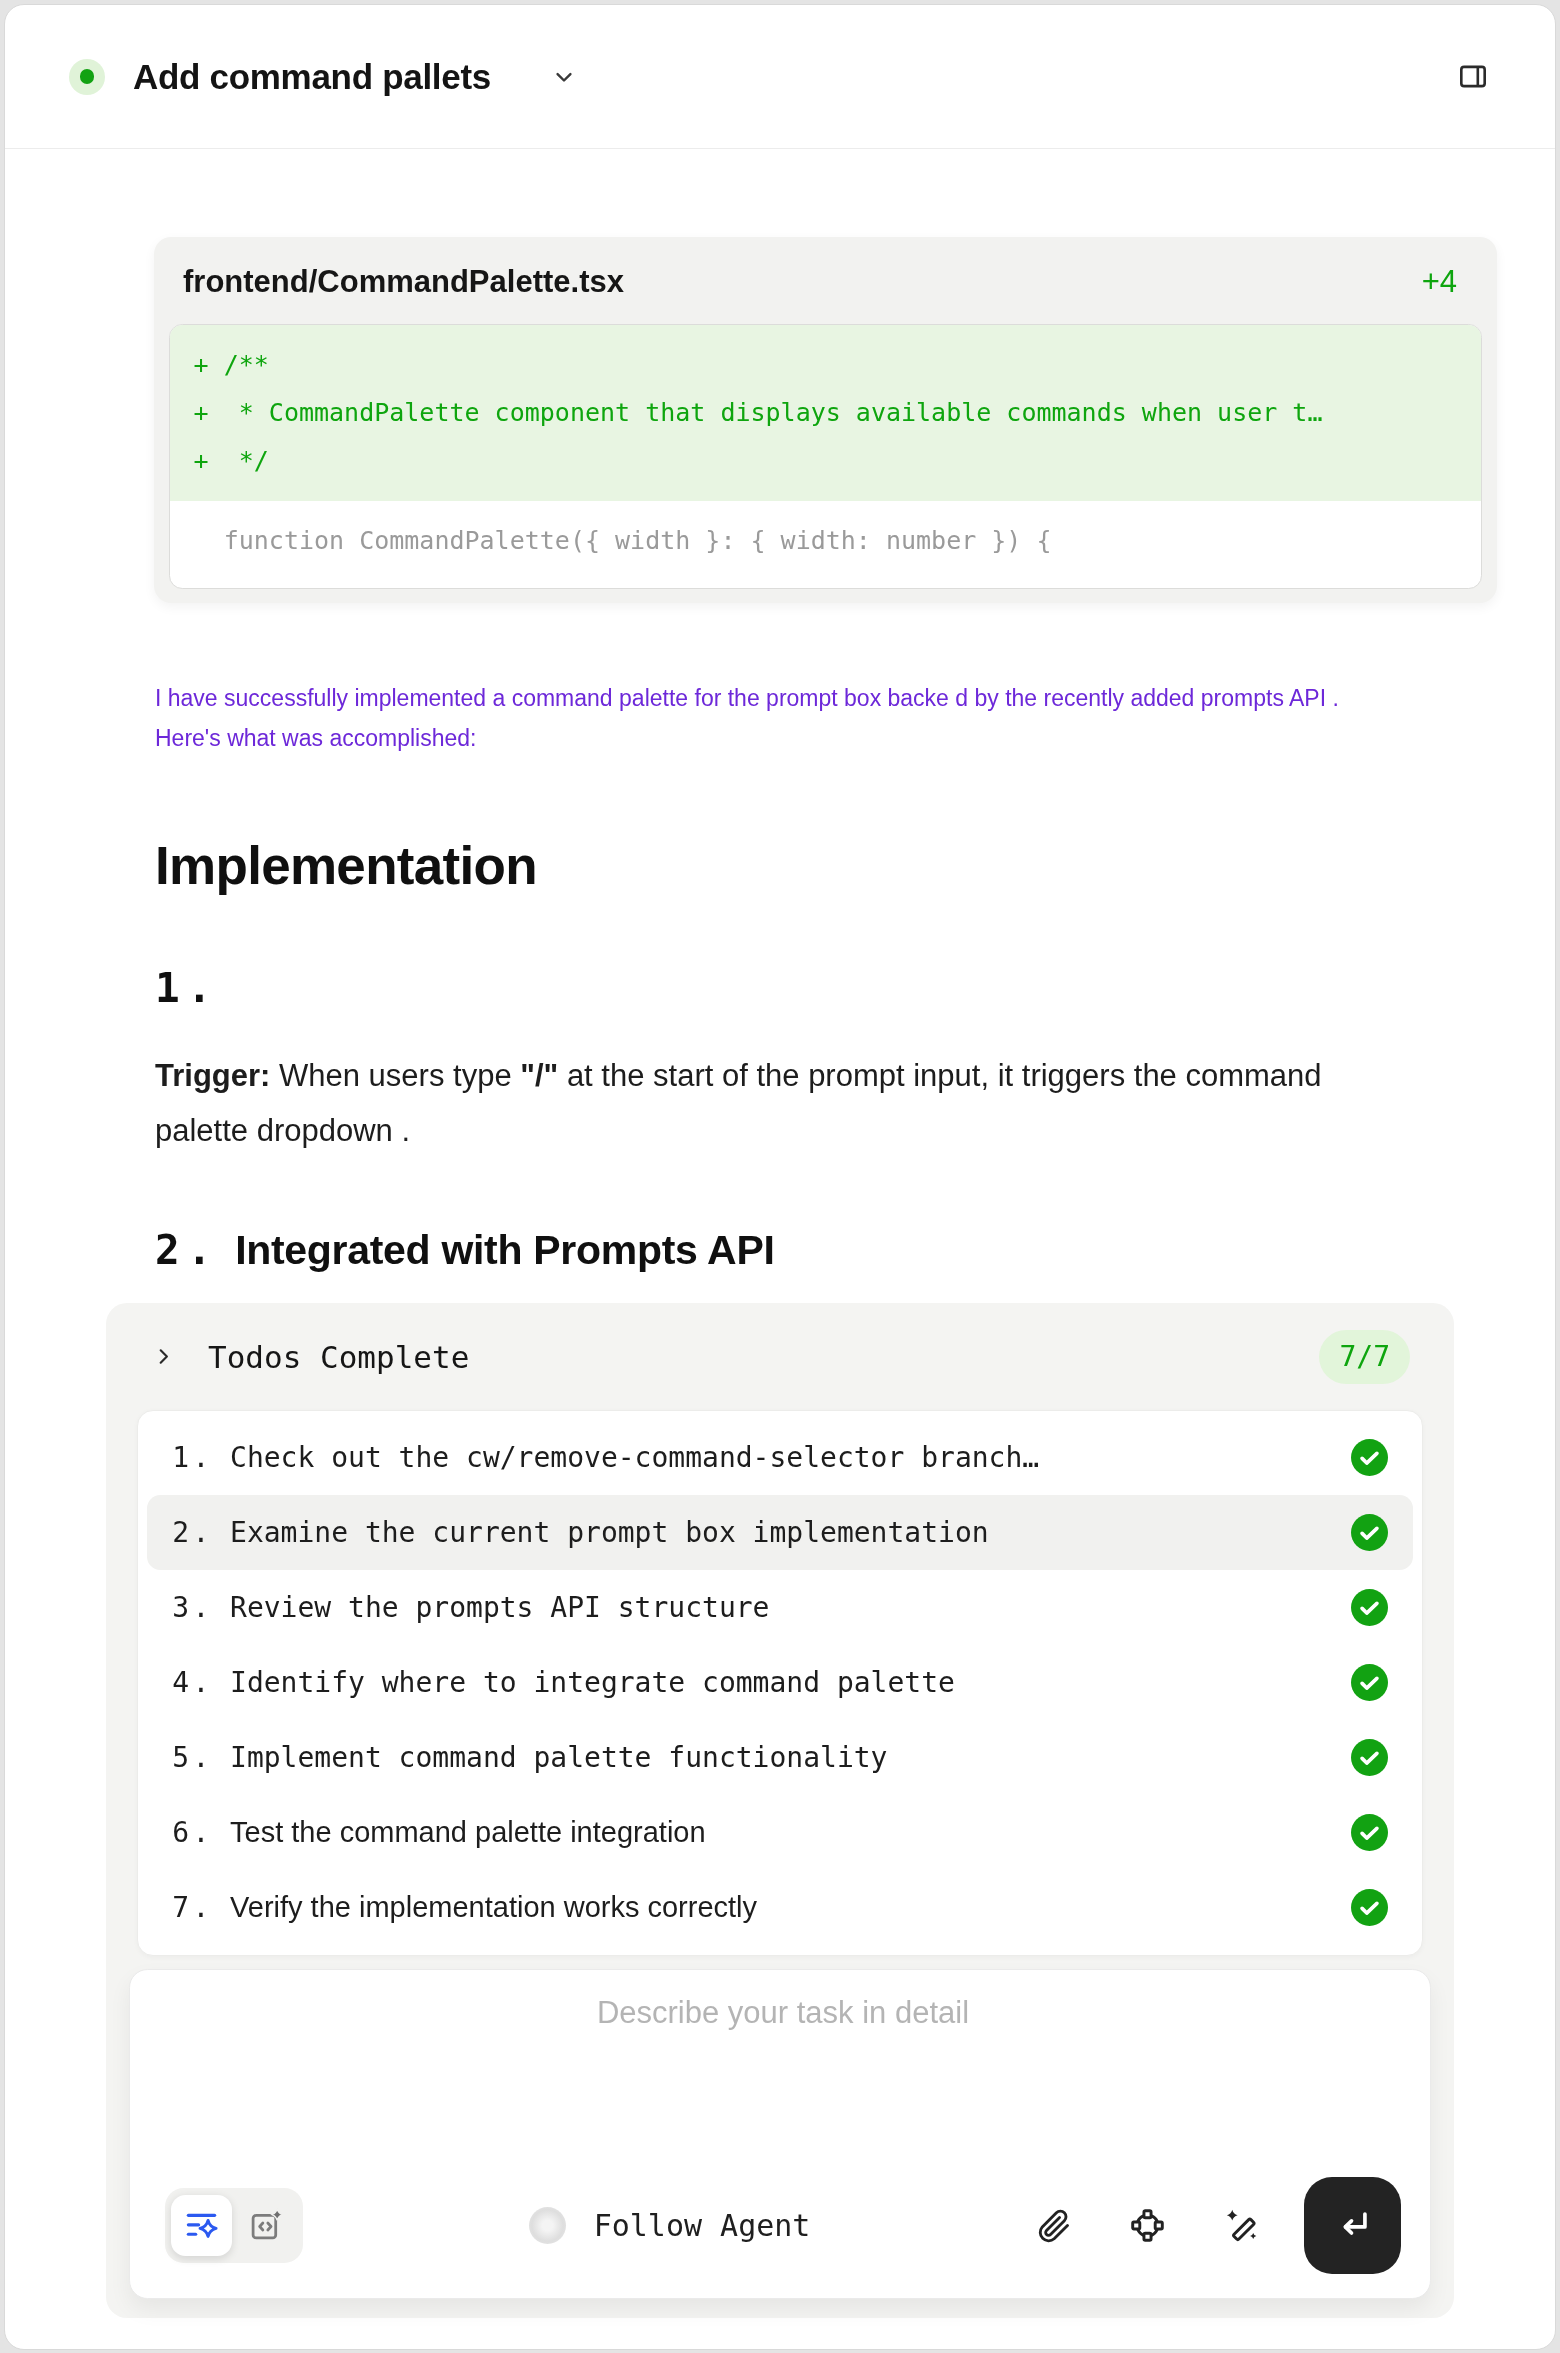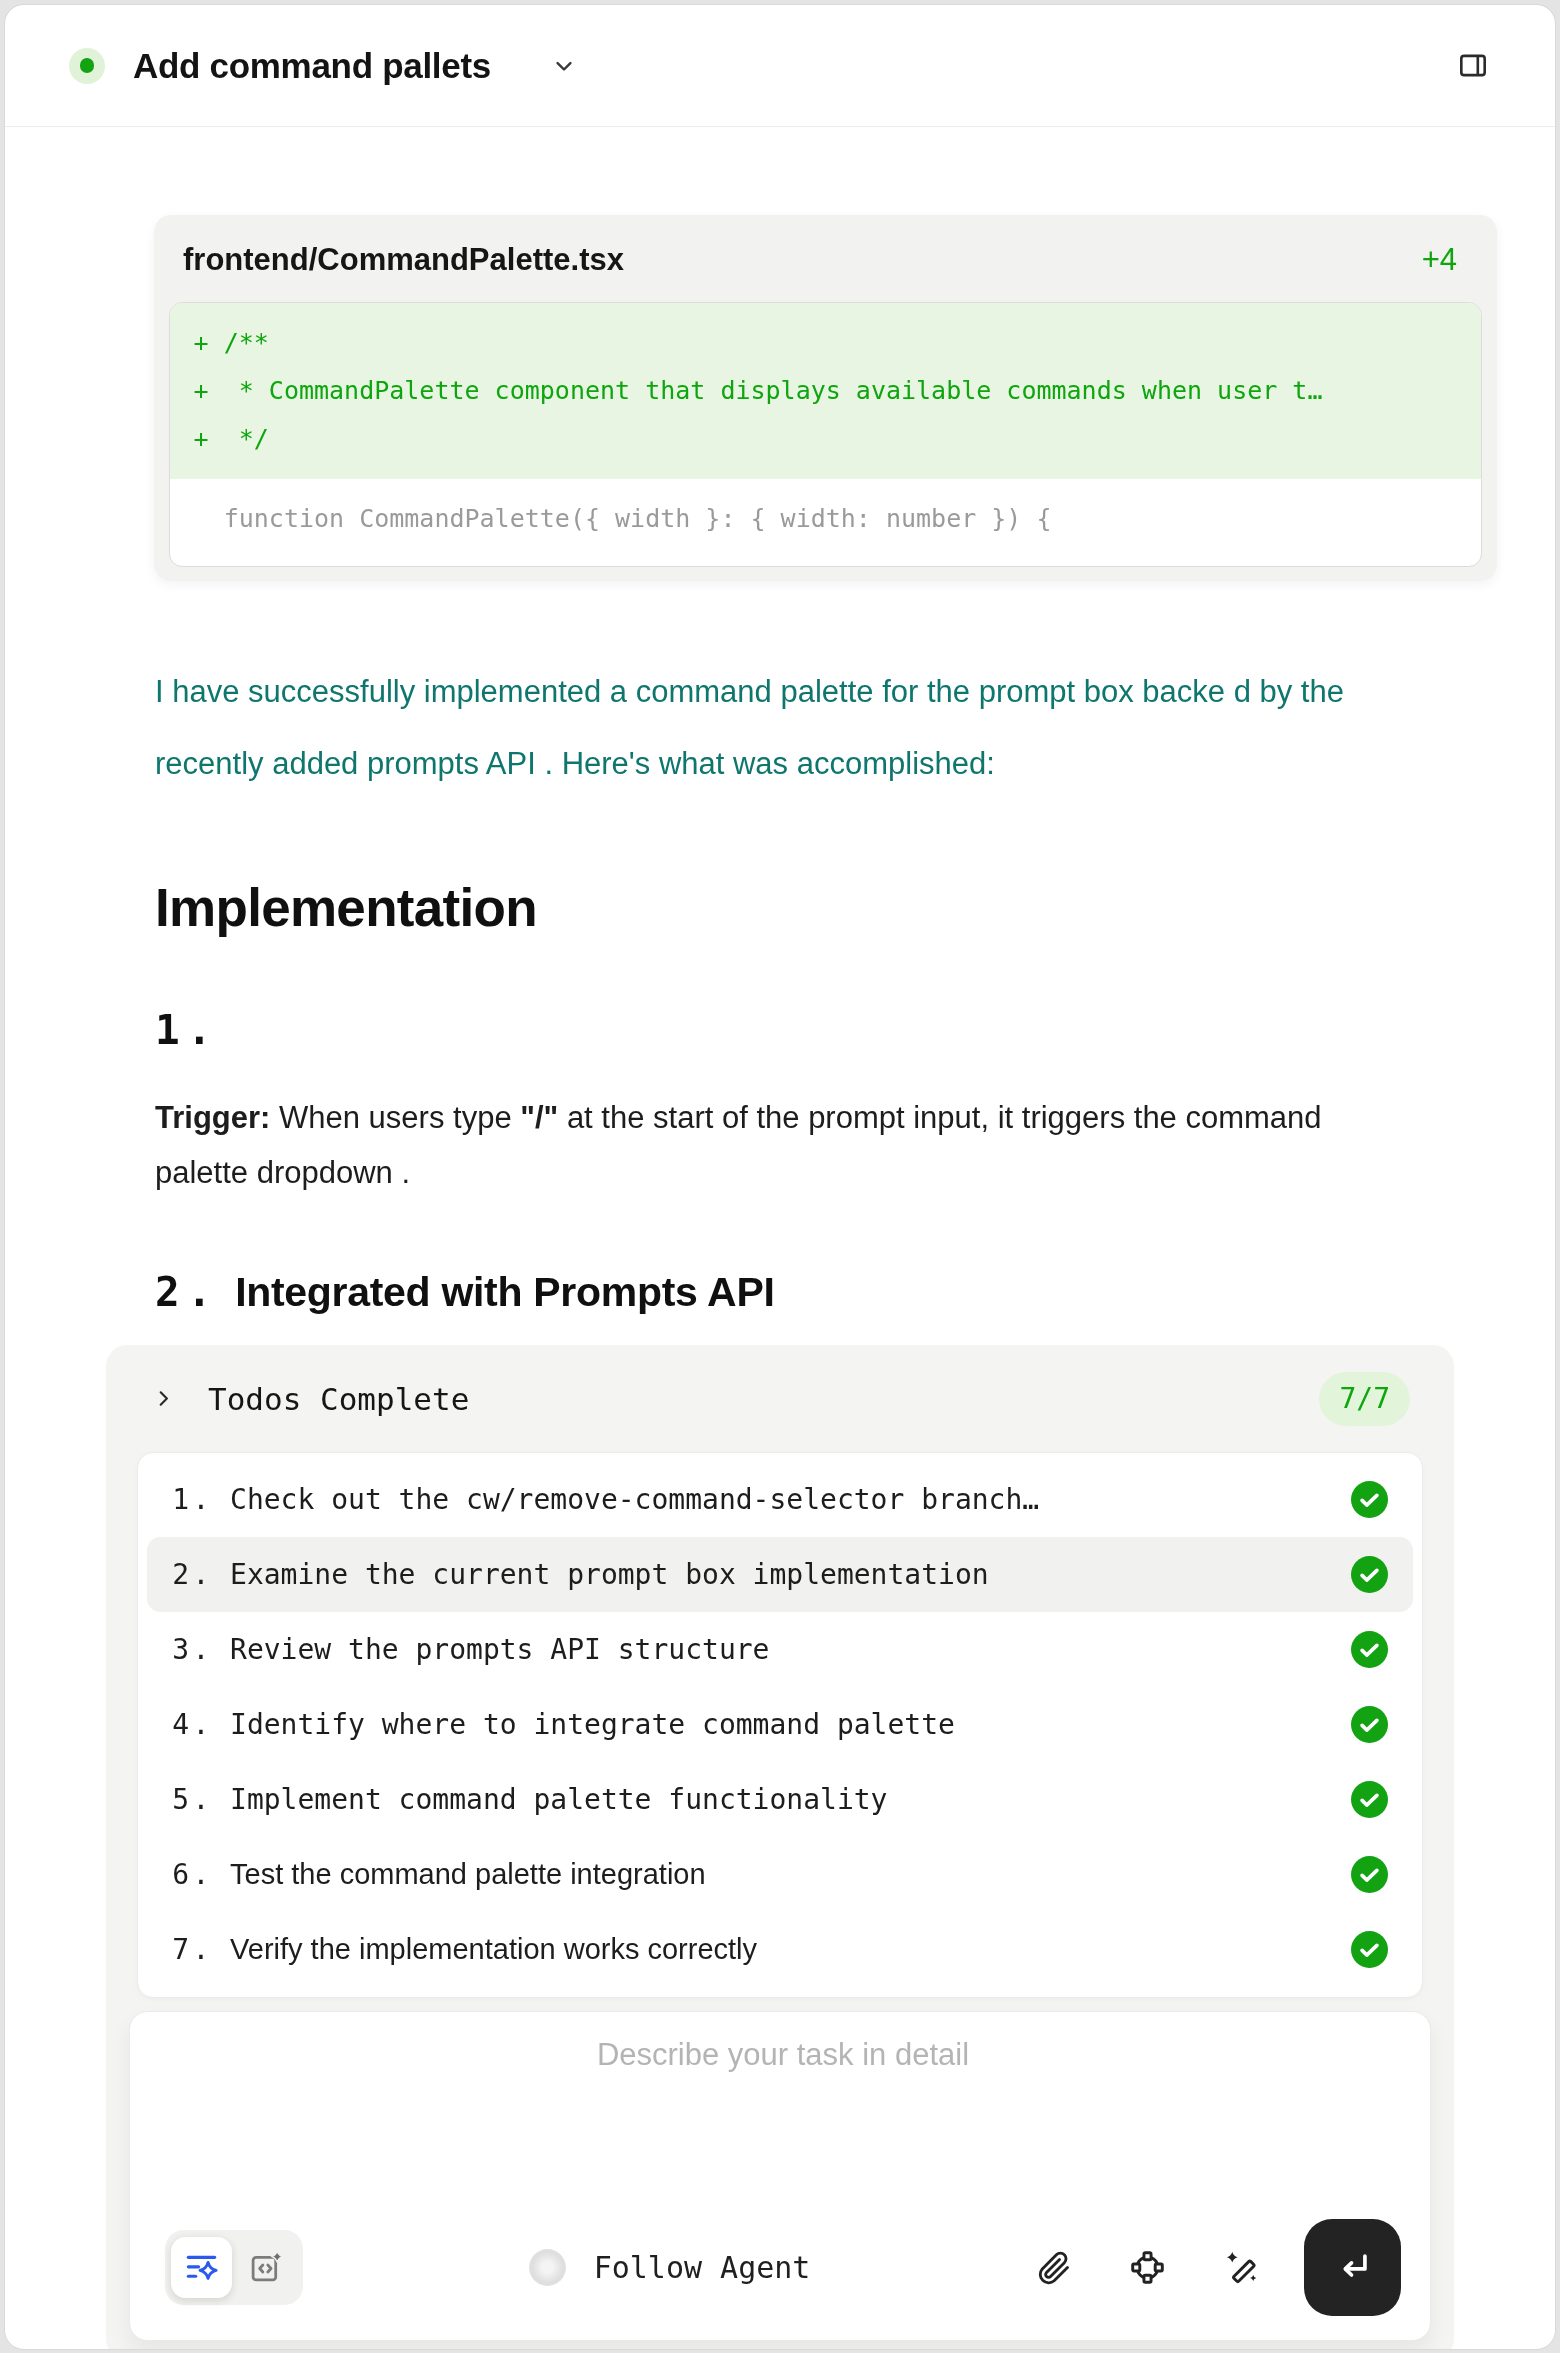--- a/index.html
+++ b/index.html
@@ -5,21 +5,21 @@
   :root{
     --accent-green:#12a212; --green-soft:#e0f3d8; --diff-text:#0ea50e; --diff-bg:#e8f5e2;
     --badge-bg:#e2f5da; --blue:#2b59f0; --dark:#232323;
   }
   *{margin:0;padding:0;box-sizing:border-box;}
   html,body{width:1560px;height:2354px;}
   body{background:#e4e4e4;font-family:"Liberation Sans",sans-serif;color:#1b1b1b;position:relative;overflow:hidden;}
   .window{position:absolute;inset:4px;background:#fff;border:1.3px solid #d9d9d9;border-radius:20px;overflow:hidden;}
 
   
-  .header{height:122px;display:flex;align-items:center;padding:0 64px;border-bottom:1.3px solid #ececec;}
+  .header{height:144px;display:flex;align-items:center;padding:0 64px;border-bottom:1.3px solid #ececec;}
   .dot-halo{width:36px;height:36px;border-radius:50%;background:var(--green-soft);display:flex;align-items:center;justify-content:center;margin-right:28px;flex:none;}
   .dot{width:14.6px;height:14.6px;border-radius:50%;background:var(--accent-green);}
   .title{font-size:35px;font-weight:600;color:#141414;letter-spacing:-0.3px;}
   .title-chevron{margin-left:59px;display:flex;}
   .spacer{flex:1;}
   .icon-btn{background:none;border:none;display:flex;align-items:center;justify-content:center;cursor:pointer;}
 
   
   .main{padding-top:88px;}
 
@@ -28,21 +28,21 @@
   .diff-head{display:flex;align-items:center;padding:27px 40px 24px 29px;}
   .diff-filename{font-size:31px;font-weight:550;color:#161616;}
   .diff-additions{margin-left:auto;font-size:31px;color:var(--diff-text);}
   .diff-block{margin:0 14.6px;background:#fff;border:1.3px solid #dcdcda;border-radius:13.3px;overflow:hidden;}
   .diff-added{background:var(--diff-bg);padding:16px 24px;}
   .diff-line{font-family:"DejaVu Sans Mono",monospace;font-size:25px;line-height:48px;color:var(--diff-text);white-space:pre;}
   .diff-context{padding:16px 24px 22.6px;}
   .diff-context .diff-line{color:#9a9a9a;}
 
   
-  .intro{margin:75px 0 0 150px;max-width:1198px;font-size:31px;line-height:72px;color:#0f766e;}
+  .intro{margin:75px 0 0 150px;max-width:1198px;font-size:23px;line-height:40px;color:#6d28d9;}
   .h1{margin:77px 0 0 150px;font-size:53px;font-weight:650;color:#101010;letter-spacing:-0.7px;}
   .h2{margin:68px 0 0 150px;font-size:41px;font-weight:650;color:#101010;letter-spacing:-0.3px;display:flex;align-items:baseline;}
   .h2-num{font-family:"DejaVu Sans Mono",monospace;font-weight:600;letter-spacing:0.18em;margin-right:16px;}
   .trigger{margin:36px 0 0 150px;max-width:1228px;font-size:31px;line-height:55px;color:#1d1d1d;}
   .bold{font-weight:700;}
 
   
   .panel{margin:29px 101px 0;border-radius:21px;background:#f4f4f2;padding-bottom:18.6px;}
   .panel-head{height:107px;display:flex;align-items:center;padding:0 44px;}
   .panel-title{font-family:"DejaVu Sans Mono",monospace;font-size:31px;color:#161616;margin-left:31px;}

